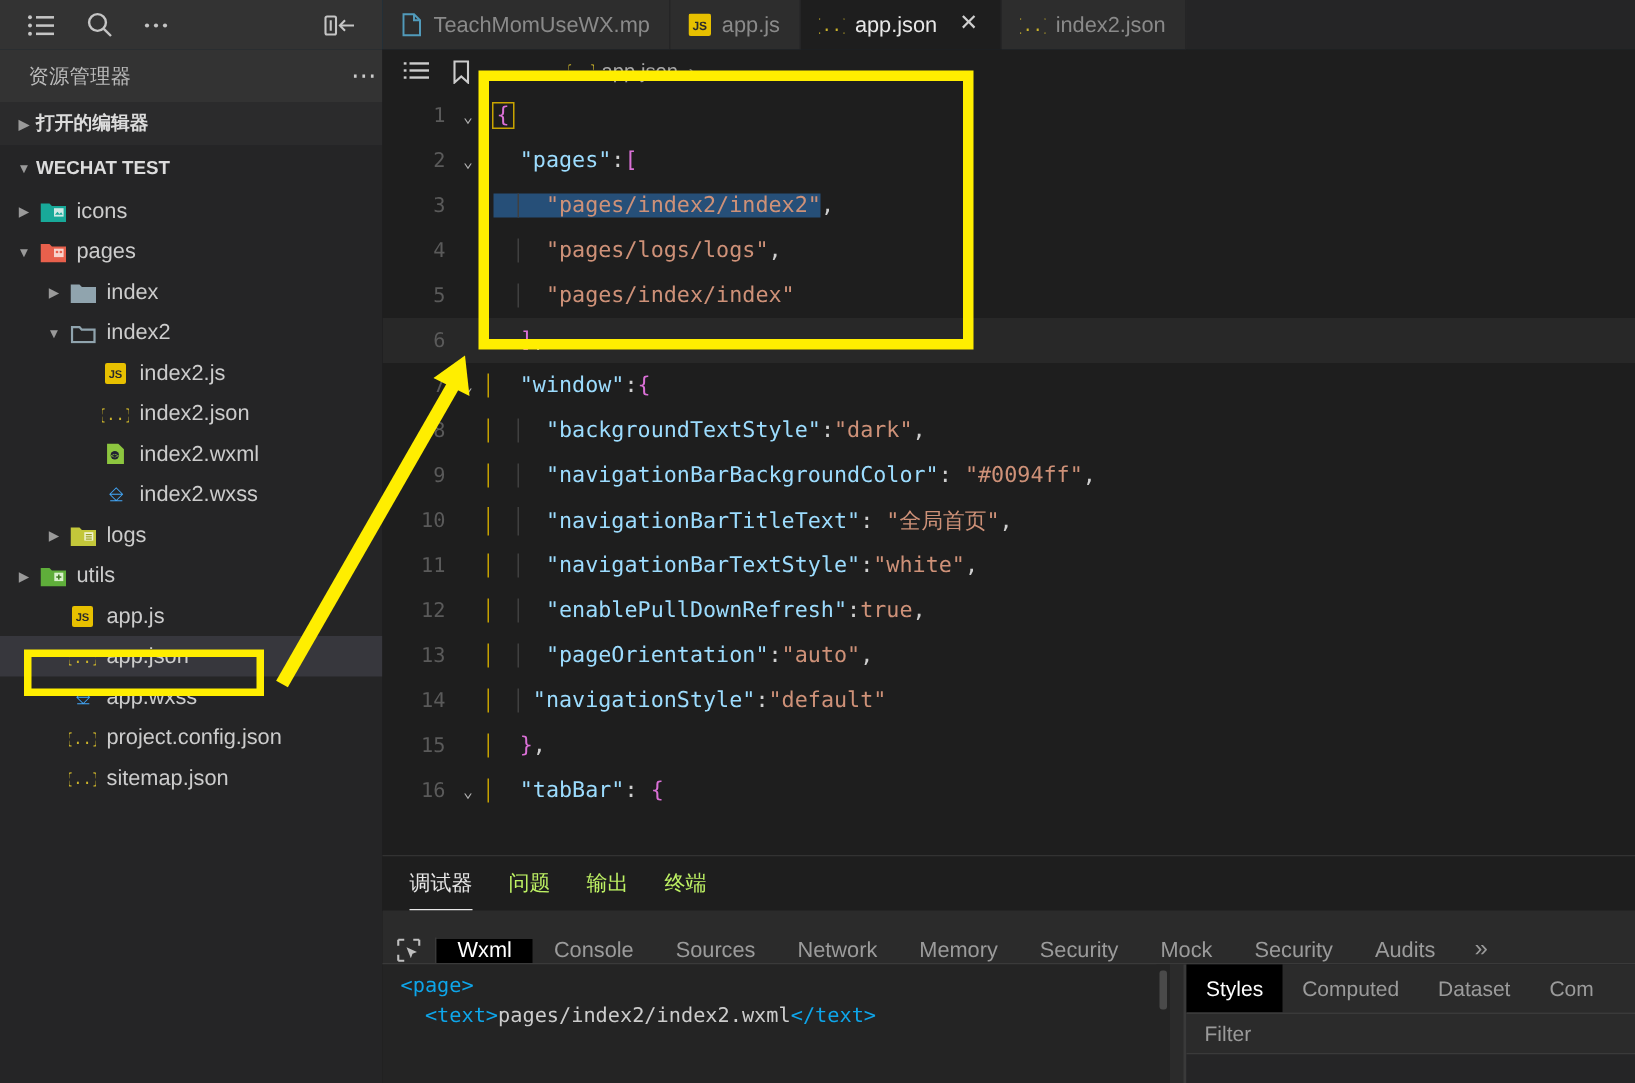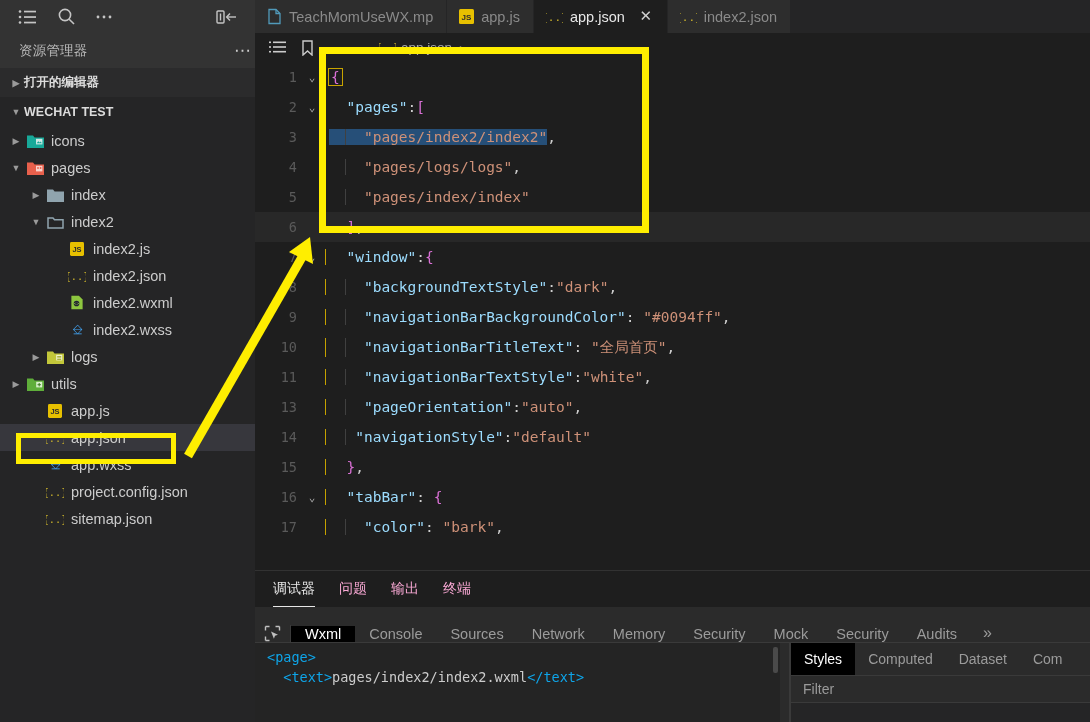--- a/index.html
+++ b/index.html
@@ -175,21 +175,21 @@
     border-top: 1px solid #323232;
     display: flex; flex-direction: column;
   }
   .panel-tabs {
     height: 36px; flex: 0 0 36px;
     display: flex; align-items: center;
     padding-left: 18px; gap: 24px;
     background: #1e1e1e;
   }
   .ptab {
-    color: #f9a8d4; font-size: 14px; height: 36px;
+    color: #bef264; font-size: 14px; height: 36px;
     display: flex; align-items: center;
     border-bottom: 1px solid transparent;
   }
   .ptab.active { color: #e7e7e7; border-bottom: 1px solid #e7e7e7; }
 
   .dt-bar {
     height: 36px; flex: 0 0 36px;
     display: flex; align-items: flex-end;
     background: #2b2b2b;
     border-bottom: 1px solid #3a3a3a;
@@ -625,43 +625,43 @@
             <div class="gutter">10</div>
             <div class="fold"></div>
             <div class="codetext"><span class="ybar" style="left: 2px;"></span><span class="indent-guide" style="left: 22px;"></span><span class="t-key">    "navigationBarTitleText"</span><span class="t-punc">: </span><span class="t-str">"全局首页"</span><span class="t-punc">,</span></div>
           </div>
           <div class="code-line">
             <div class="gutter">11</div>
             <div class="fold"></div>
             <div class="codetext"><span class="ybar" style="left: 2px;"></span><span class="indent-guide" style="left: 22px;"></span><span class="t-key">    "navigationBarTextStyle"</span><span class="t-punc">:</span><span class="t-str">"white"</span><span class="t-punc">,</span></div>
           </div>
           <div class="code-line">
+            <div class="gutter">12</div>
+            <div class="fold"></div>
+            <div class="codetext"><span class="ybar" style="left: 2px;"></span><span class="indent-guide" style="left: 22px;"></span><span class="t-key">    "enablePullDownRefresh"</span><span class="t-punc">:</span><span class="t-bool">true</span><span class="t-punc">,</span></div>
+          </div>
+          <div class="code-line">
             <div class="gutter">13</div>
             <div class="fold"></div>
             <div class="codetext"><span class="ybar" style="left: 2px;"></span><span class="indent-guide" style="left: 22px;"></span><span class="t-key">    "pageOrientation"</span><span class="t-punc">:</span><span class="t-str">"auto"</span><span class="t-punc">,</span></div>
           </div>
           <div class="code-line">
             <div class="gutter">14</div>
             <div class="fold"></div>
             <div class="codetext"><span class="ybar" style="left: 2px;"></span><span class="indent-guide" style="left: 22px;"></span><span class="t-key">   "navigationStyle"</span><span class="t-punc">:</span><span class="t-str">"default"</span></div>
           </div>
           <div class="code-line">
             <div class="gutter">15</div>
             <div class="fold"></div>
             <div class="codetext"><span class="ybar" style="left: 2px;"></span><span class="t-brace">  }</span><span class="t-punc">,</span></div>
           </div>
           <div class="code-line">
             <div class="gutter">16</div>
             <div class="fold">⌄</div>
             <div class="codetext"><span class="ybar" style="left: 2px;"></span><span class="t-key">  "tabBar"</span><span class="t-punc">: </span><span class="t-brace">{</span></div>
-          </div>
-          <div class="code-line">
-            <div class="gutter">17</div>
-            <div class="fold"></div>
-            <div class="codetext"><span class="ybar" style="left: 2px;"></span><span class="indent-guide" style="left: 22px;"></span><span class="t-key">    "color"</span><span class="t-punc">: </span><span class="t-str">"bark"</span><span class="t-punc">,</span></div>
           </div>
         </div>
 
       <div class="panel">
         <div class="panel-tabs">
           <div class="ptab active">调试器</div>
           <div class="ptab">问题</div>
           <div class="ptab">输出</div>
           <div class="ptab">终端</div>
         </div>

